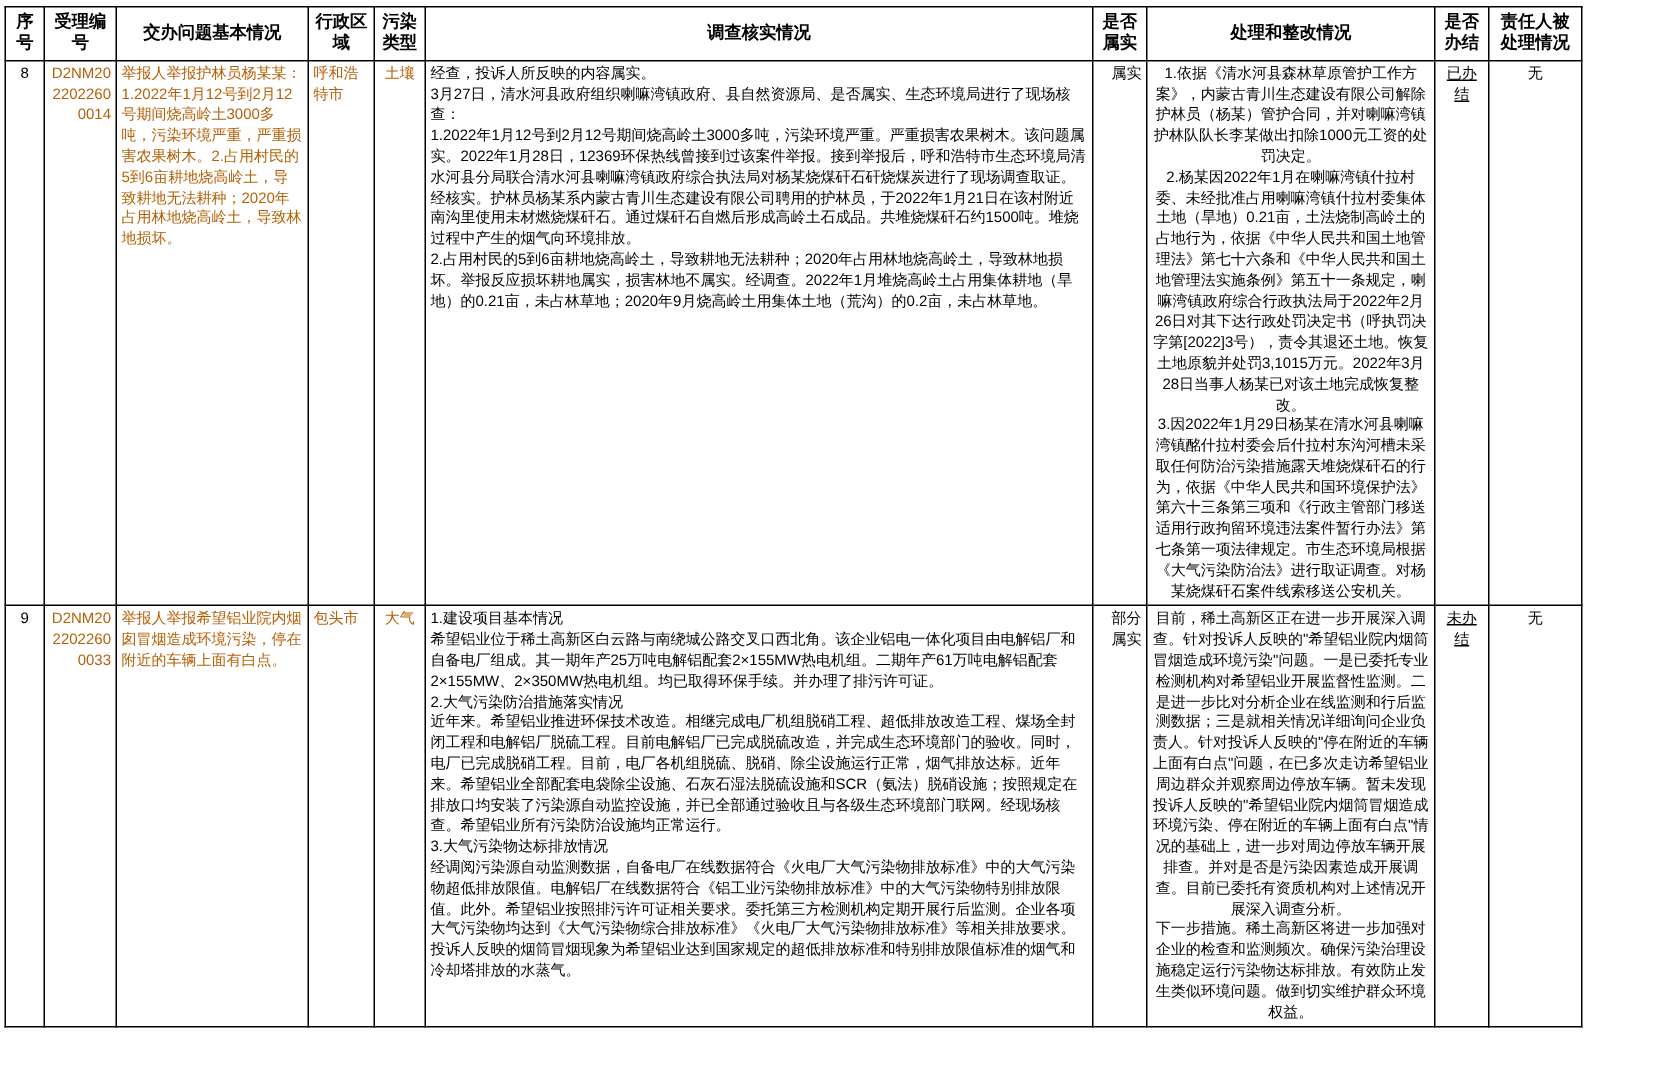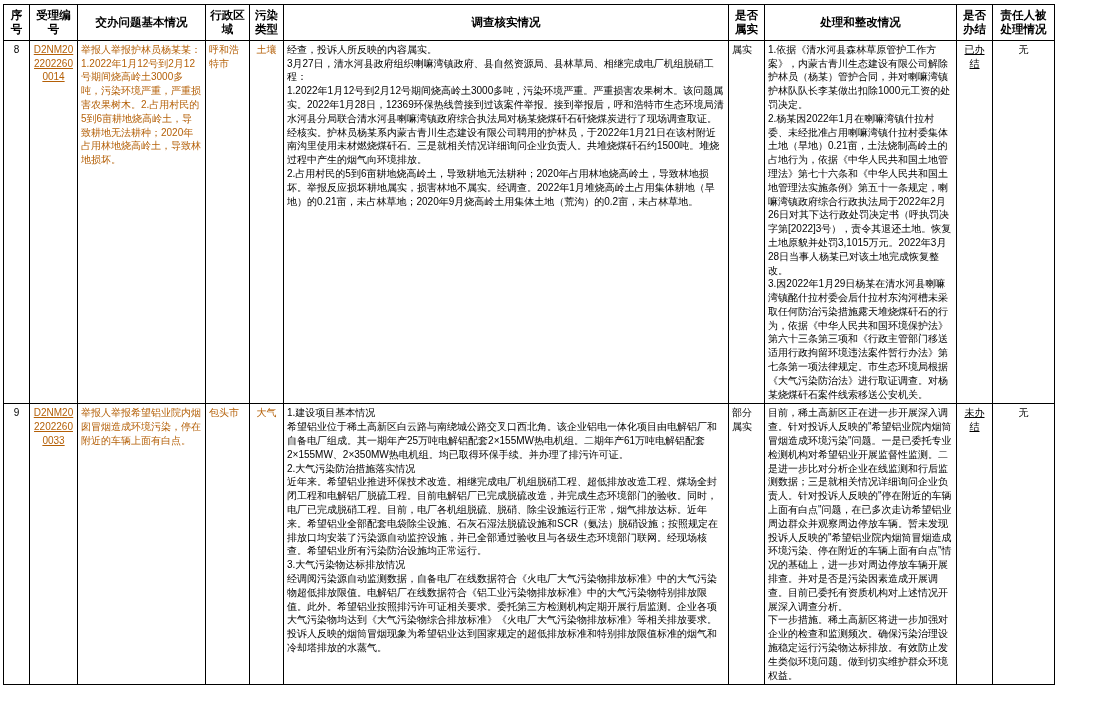--- a/index.html
+++ b/index.html
@@ -49,27 +49,26 @@
   col.c-true     { width: 36px; }
   col.c-handle   { width: 192px; }
   col.c-done     { width: 36px; }
   col.c-resp     { width: 62px; }
   .seq-cell {
     text-align: center;
     vertical-align: middle;
     font-size: 11px;
   }
   .code-cell {
-    text-align: center;
+    text-align: right;
     vertical-align: middle;
     font-size: 10px;
     line-height: 1.45;
     word-break: break-all;
     color: #b45f06;
-    text-decoration: underline;
   }
   .basic-cell {
     vertical-align: middle;
     font-size: 10px;
     line-height: 1.5;
     color: #b45f06;
   }
   .region-cell {
     vertical-align: middle;
     font-size: 10.5px;
@@ -82,29 +81,30 @@
     font-size: 10.5px;
     color: #b45f06;
   }
   .invest-cell {
     vertical-align: middle;
     font-size: 10px;
     line-height: 1.5;
     margin-left: 24px;
   }
   .true-cell {
-    text-align: left;
+    text-align: right;
     vertical-align: middle;
     font-size: 10.5px;
     line-height: 1.45;
   }
   .handle-cell {
     vertical-align: middle;
     font-size: 10px;
     line-height: 1.5;
+    text-align: center;
   }
   .done-cell {
     text-align: center;
     vertical-align: middle;
     font-size: 10.5px;
     line-height: 1.4;
     text-decoration: underline;
   }
   .resp-cell {
     text-align: center;
@@ -146,22 +146,22 @@
     </thead>
     <tbody>
       <tr>
         <td class="seq-cell">8</td>
         <td class="code-cell">D2NM2022022600014</td>
         <td class="basic-cell">举报人举报护林员杨某某：1.2022年1月12号到2月12号期间烧高岭土3000多吨，污染环境严重，严重损害农果树木。2.占用村民的5到6亩耕地烧高岭土，导致耕地无法耕种；2020年占用林地烧高岭土，导致林地损坏。</td>
         <td class="region-cell">呼和浩特市</td>
         <td class="poll-cell">土壤</td>
         <td class="invest-cell">
           <p class="para">经查，投诉人所反映的内容属实。</p>
-          <p class="para">3月27日，清水河县政府组织喇嘛湾镇政府、县自然资源局、县林草局、相继完成电厂机组脱硝工程：</p>
-          <p class="para">1.2022年1月12号到2月12号期间烧高岭土3000多吨，污染环境严重。严重损害农果树木。该问题属实。2022年1月28日，12369环保热线曾接到过该案件举报。接到举报后，呼和浩特市生态环境局清水河县分局联合清水河县喇嘛湾镇政府综合执法局对杨某烧煤矸石矸烧煤炭进行了现场调查取证。经核实。护林员杨某系内蒙古青川生态建设有限公司聘用的护林员，于2022年1月21日在该村附近南沟里使用未材燃烧煤矸石。三是就相关情况详细询问企业负责人。共堆烧煤矸石约1500吨。堆烧过程中产生的烟气向环境排放。</p>
+          <p class="para">3月27日，清水河县政府组织喇嘛湾镇政府、县自然资源局、是否属实、生态环境局进行了现场核查：</p>
+          <p class="para">1.2022年1月12号到2月12号期间烧高岭土3000多吨，污染环境严重。严重损害农果树木。该问题属实。2022年1月28日，12369环保热线曾接到过该案件举报。接到举报后，呼和浩特市生态环境局清水河县分局联合清水河县喇嘛湾镇政府综合执法局对杨某烧煤矸石矸烧煤炭进行了现场调查取证。经核实。护林员杨某系内蒙古青川生态建设有限公司聘用的护林员，于2022年1月21日在该村附近南沟里使用未材燃烧煤矸石。通过煤矸石自燃后形成高岭土石成品。共堆烧煤矸石约1500吨。堆烧过程中产生的烟气向环境排放。</p>
           <p class="para">2.占用村民的5到6亩耕地烧高岭土，导致耕地无法耕种；2020年占用林地烧高岭土，导致林地损坏。举报反应损坏耕地属实，损害林地不属实。经调查。2022年1月堆烧高岭土占用集体耕地（旱地）的0.21亩，未占林草地；2020年9月烧高岭土用集体土地（荒沟）的0.2亩，未占林草地。</p>
         </td>
         <td class="true-cell">属实</td>
         <td class="handle-cell">
           <p class="para">1.依据《清水河县森林草原管护工作方案》，内蒙古青川生态建设有限公司解除护林员（杨某）管护合同，并对喇嘛湾镇护林队队长李某做出扣除1000元工资的处罚决定。</p>
           <p class="para">2.杨某因2022年1月在喇嘛湾镇什拉村委、未经批准占用喇嘛湾镇什拉村委集体土地（旱地）0.21亩，土法烧制高岭土的占地行为，依据《中华人民共和国土地管理法》第七十六条和《中华人民共和国土地管理法实施条例》第五十一条规定，喇嘛湾镇政府综合行政执法局于2022年2月26日对其下达行政处罚决定书（呼执罚决字第[2022]3号），责令其退还土地。恢复土地原貌并处罚3,1015万元。2022年3月28日当事人杨某已对该土地完成恢复整改。</p>
           <p class="para">3.因2022年1月29日杨某在清水河县喇嘛湾镇酩什拉村委会后什拉村东沟河槽未采取任何防治污染措施露天堆烧煤矸石的行为，依据《中华人民共和国环境保护法》第六十三条第三项和《行政主管部门移送适用行政拘留环境违法案件暂行办法》第七条第一项法律规定。市生态环境局根据《大气污染防治法》进行取证调查。对杨某烧煤矸石案件线索移送公安机关。</p>
         </td>
         <td class="done-cell">已办结</td>
         <td class="resp-cell">无</td>

